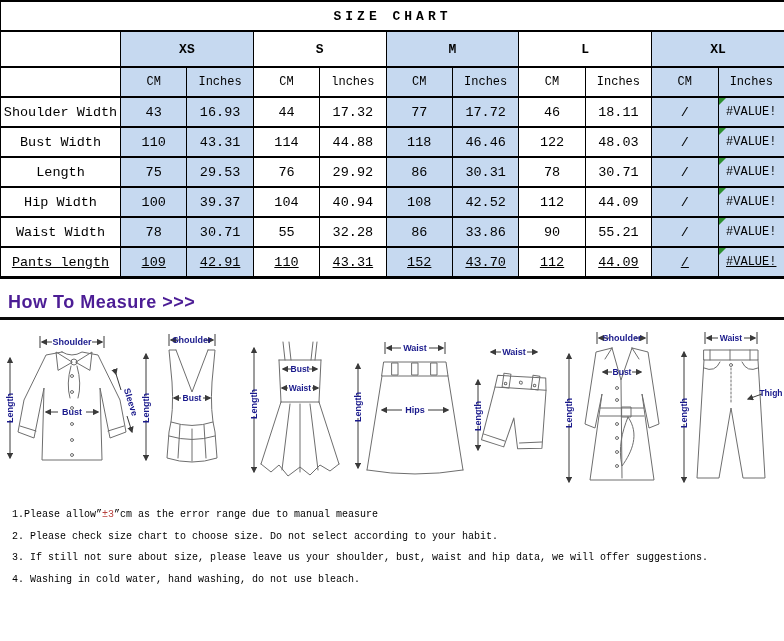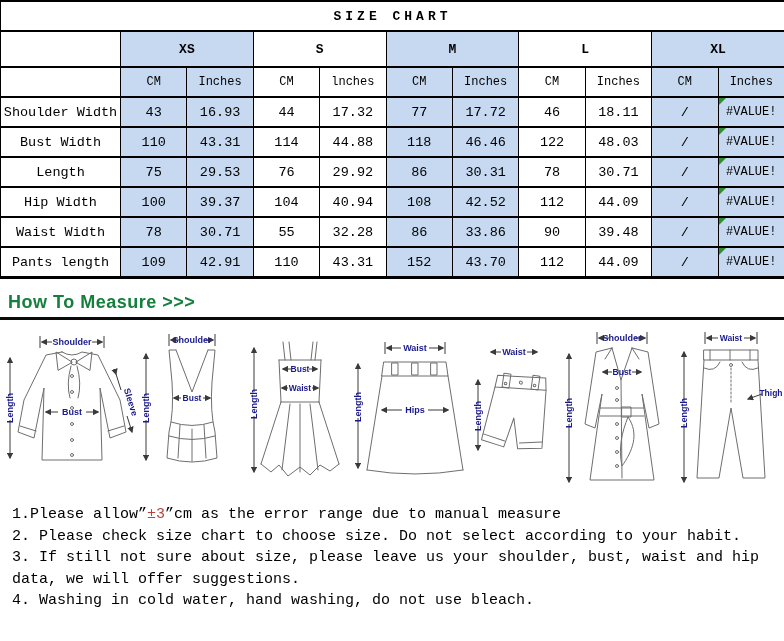--- a/index.html
+++ b/index.html
@@ -3,46 +3,46 @@
 <meta charset="utf-8">
 <style>
   html,body{margin:0;padding:0;}
   body{width:784px;height:641px;background:#fff;overflow:hidden;
        font-family:"Liberation Mono","DejaVu Sans Mono",monospace;color:#000;}
 
   
   table.size{border-collapse:collapse;width:784px;table-layout:fixed;}
   table.size td{border:1px solid #000;border-top-width:2px;text-align:center;
                 height:28px;padding:0;overflow:hidden;white-space:nowrap;}
-  table.size tr.last td{border-bottom-width:3px;}
+  table.size tr.last td{border-bottom-width:3px;text-decoration:underline;}
   td.title-cell{height:30px;font-size:13px;letter-spacing:4px;font-weight:bold;}
   tr.sizes td{height:34px;font-weight:bold;font-size:13px;}
   tr.units td{font-weight:normal;font-size:12px;}
   tr.vals td{font-size:13.5px;}
   td.lab{font-size:12px;}
   .blue{background:#c6d9f0;}
   td.err{position:relative;font-size:12px !important;}
   td.err::before{content:"";position:absolute;top:0;left:0;width:0;height:0;
                  border-top:7px solid #2f8f2f;border-right:7px solid transparent;}
 
   
   .measure-head{padding:13px 0 3px 8px;font:bold 18px "Liberation Sans",sans-serif;
-                color:#15803d;letter-spacing:0.5px;}
+                color:#4c1d95;letter-spacing:0.5px;}
   .measure-rule{height:3px;background:#0a0a0a;margin:1px 0 0 0;}
   .figs{display:flex;justify-content:space-between;align-items:flex-start;
         padding:2px 2px 0 2px;height:176px;}
   .figs svg{display:block;}
   .g{fill:none;stroke:#6e6e6e;stroke-width:1;stroke-linejoin:round;stroke-linecap:round;}
   .m{stroke:#3a3a3a;stroke-width:1;fill:none;}
   .ml{fill:#1a1a8c;font:bold 9px "Liberation Sans",sans-serif;text-anchor:middle;}
   .ms{font-size:8.5px;}
   .dash{stroke-dasharray:2,2;}
 
   
-  .notes{padding:6px 0 0 12px;font-size:15px;line-height:21.5px;}
+  .notes{padding:6px 0 0 12px;font-size:10px;line-height:21.5px;}
   .notes .red{color:#b8413d;}
 </style>
 </head>
 <body>
 
 <table class="size">
   <colgroup>
     <col style="width:120px">
     <col span="10" style="width:66.4px">
   </colgroup>
@@ -125,21 +125,21 @@
   </tr>
   <tr class="vals">
     <td class="lab">Waist Width</td>
     <td class="blue">78</td>
     <td class="blue">30.71</td>
     <td>55</td>
     <td>32.28</td>
     <td class="blue">86</td>
     <td class="blue">33.86</td>
     <td>90</td>
-    <td>39.48</td>
+    <td>55.21</td>
     <td class="blue">/</td>
     <td class="blue err">#VALUE!</td>
   </tr>
   <tr class="vals last">
     <td class="lab">Pants length</td>
     <td class="blue">109</td>
     <td class="blue">42.91</td>
     <td>110</td>
     <td>43.31</td>
     <td class="blue">152</td>

